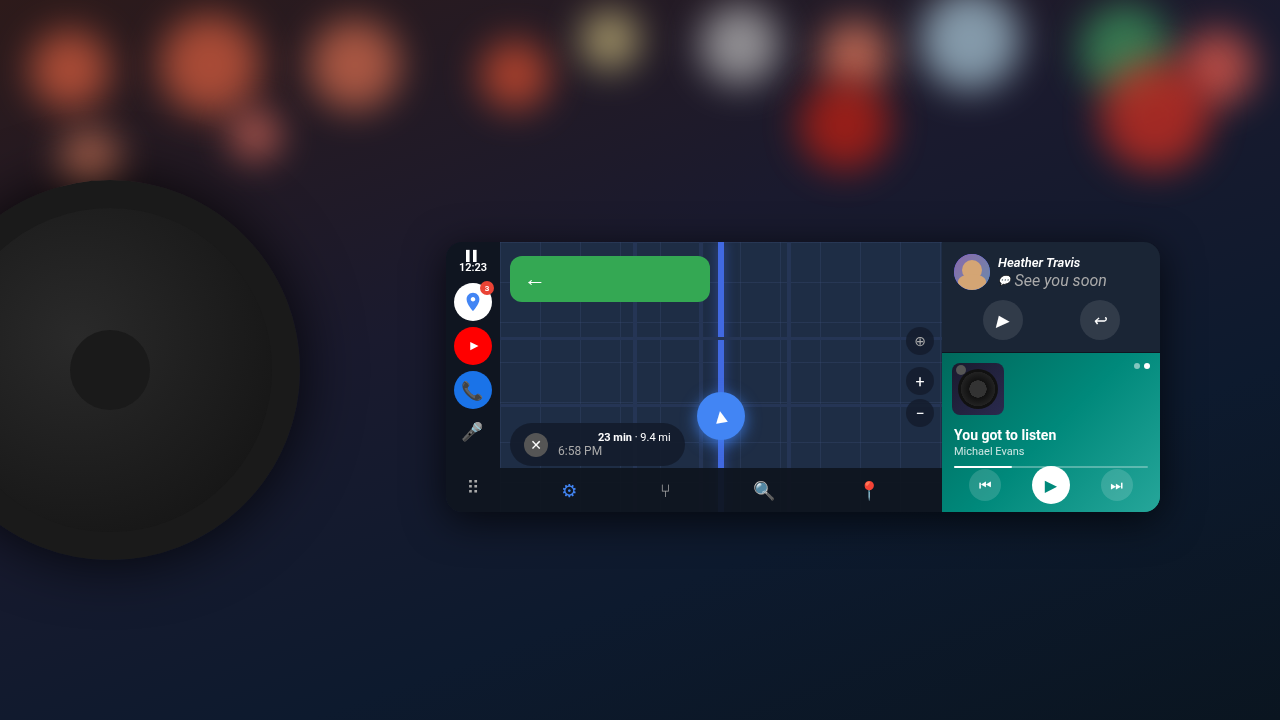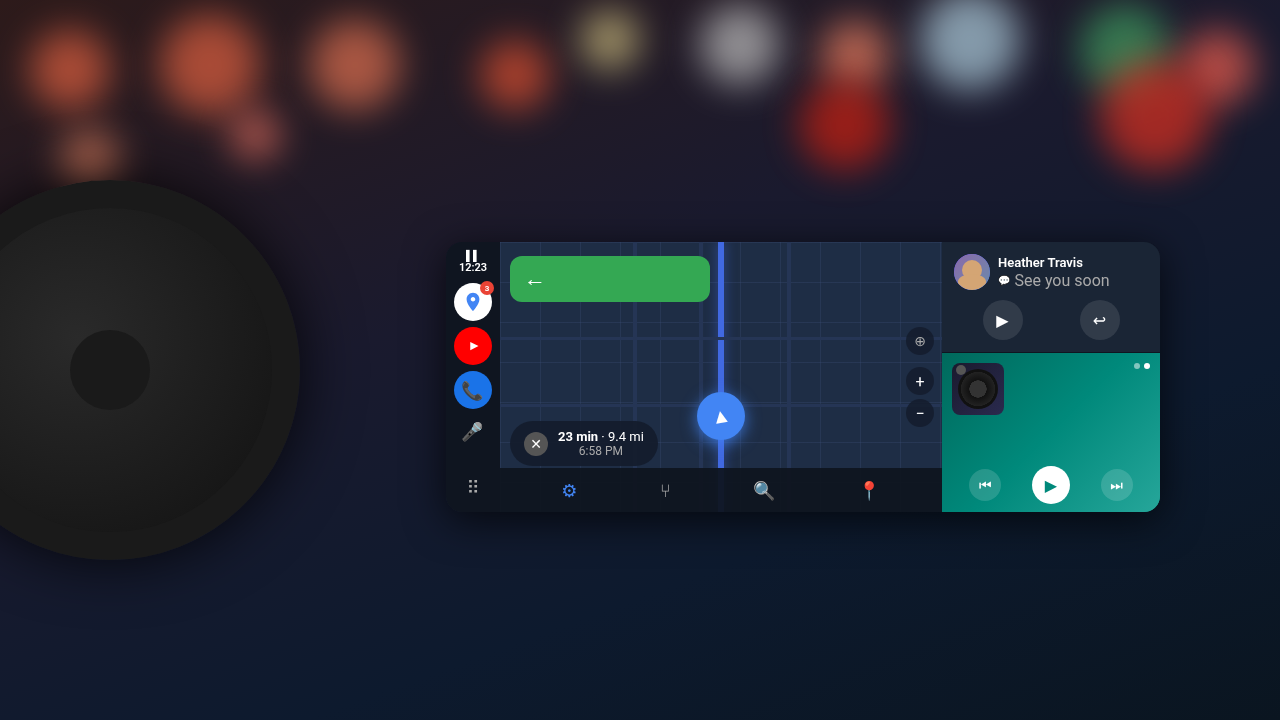--- a/index.html
+++ b/index.html
@@ -230,31 +230,31 @@
       color: white;
       display: flex;
       align-items: center;
       justify-content: center;
       font-size: 14px;
       cursor: pointer;
     }
 
     .eta-time {
       color: white;
-      font-size: 13px;
+      font-size: 11px;
+      margin-left: 40px;
     }
 
     .eta-time strong {
       color: white;
     }
 
     .eta-arrival {
       color: #aaa;
       font-size: 12px;
-      text-align: center;
     }
 
     
     .map-cursor {
       position: absolute;
       bottom: 72px;
       left: 50%;
       transform: translateX(-50%);
     }
 
@@ -345,20 +345,21 @@
       flex-direction: column;
       background: #0f1520;
       flex-shrink: 0;
     }
 
     
     .message-card {
       background: #1a2535;
       padding: 12px;
       border-bottom: 1px solid #0f1520;
+      font-style: italic;
     }
 
     .message-header {
       display: flex;
       align-items: center;
       gap: 8px;
       margin-bottom: 10px;
     }
 
     .avatar {
@@ -684,20 +685,27 @@
         <div class="vinyl-icon"></div>
       </div>
 
       <div class="record-dot" style="top:12px;left:14px;background:#555;z-index:2;"></div>
 
       <div class="music-dots">
         <div class="dot"></div>
         <div class="dot active"></div>
       </div>
 
+      <div class="music-info">
+        <div class="song-title">You got to listen</div>
+        <div class="song-artist">Michael Evans</div>
+        <div class="progress-bar">
+          <div class="progress-fill" style="width: 30%;"></div>
+        </div>
+      </div>
 
       <div class="music-controls">
         <div class="music-btn">⏮</div>
         <div class="music-btn play">▶</div>
         <div class="music-btn">⏭</div>
       </div>
     </div>
 
   </div>
 </div>

